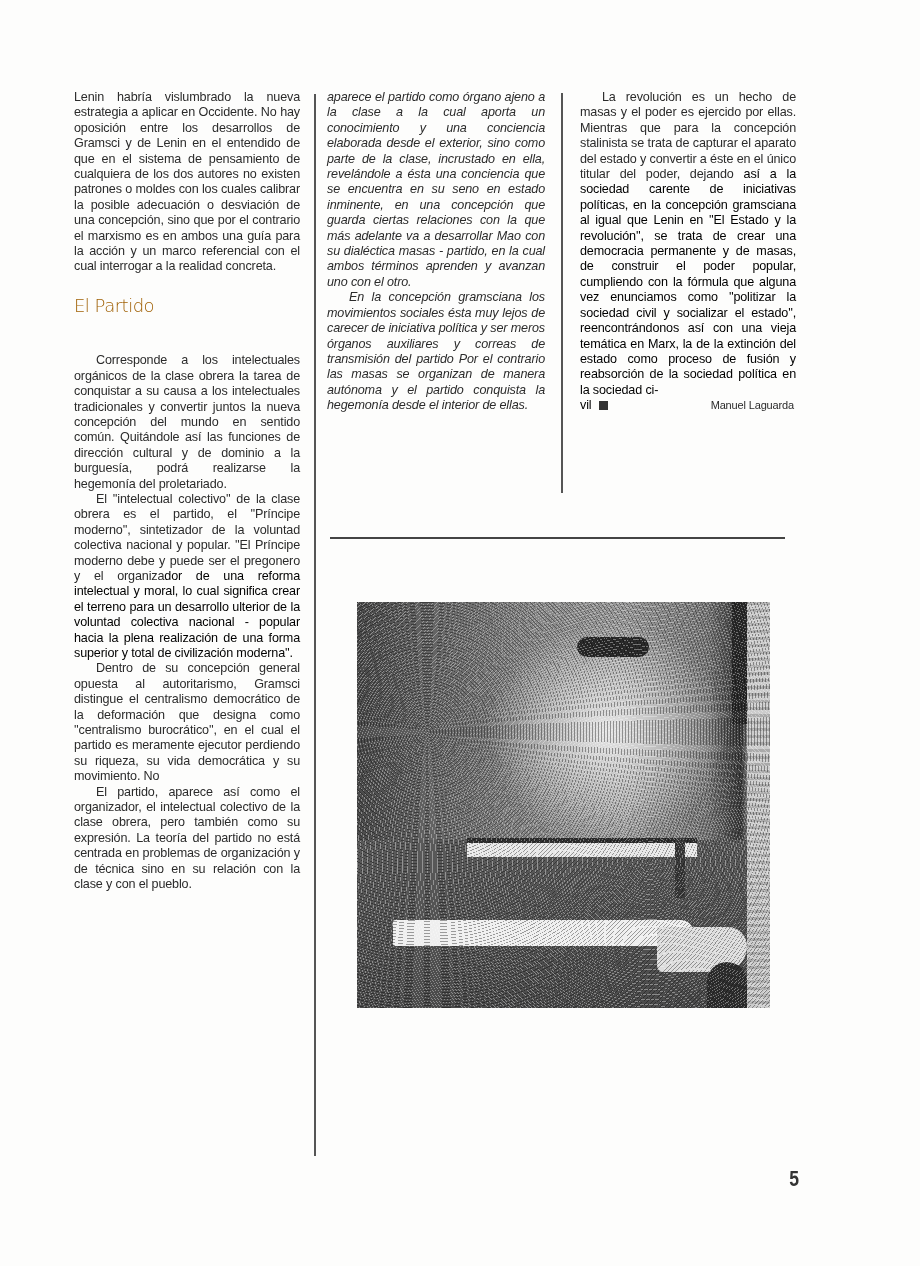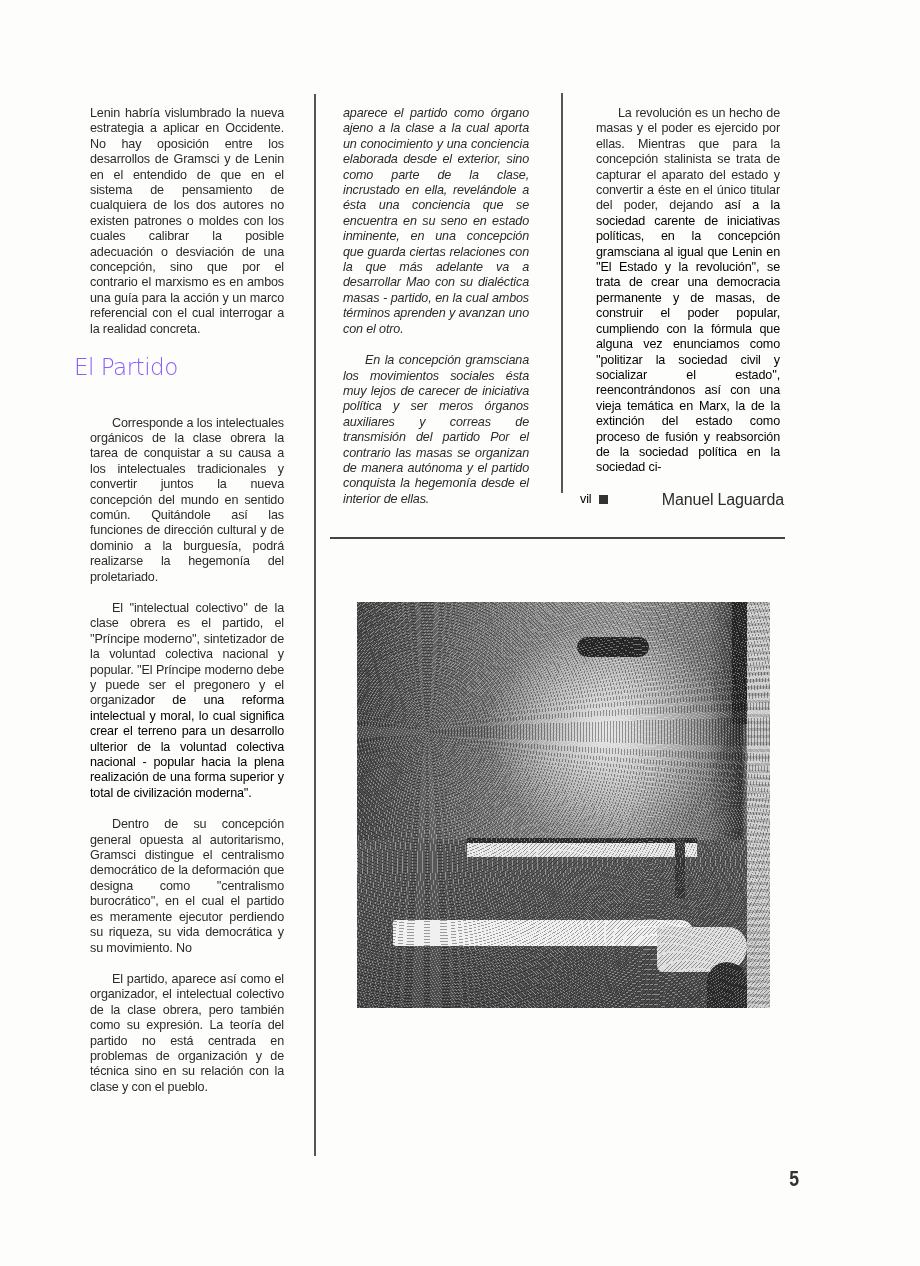--- a/index.html
+++ b/index.html
@@ -7,39 +7,39 @@
     width: 920px; height: 1266px; background: #fdfdfc;
     position: relative; overflow: hidden;
     font-family: "Liberation Sans Narrow", "Liberation Sans", sans-serif;
     color: #2b2b2b;
   }
   .col {
     position: absolute; top: 90px;
     font-size: 12.6px; line-height: 15.4px;
     text-align: justify; letter-spacing: -0.15px;
   }
-  .col p { margin: 16px; }
+  .col p { margin: 0; }
   .col p.indent { text-indent: 22px; }
   #col1 { left: 74px; width: 226px; }
   #col2 { left: 327px; width: 218px; font-style: italic; }
   #col3 { left: 580px; width: 216px; }
   .heading {
     font-family: "DejaVu Sans", sans-serif;
-    font-weight: 300; font-size: 23px; letter-spacing: -0.5px;
-    margin: 23px 0 40px 0 !important; color: #8b5cf6;
+    font-weight: 300; font-size: 18px; letter-spacing: -0.5px;
+    margin: 23px 0 40px 0 !important; color: #a16207;
     text-align: left;
   }
   .bold { font-weight: normal; color: #000000; }
   .vrule { position: absolute; width: 2px; background: #555; }
   #vrule1 { left: 314px; top: 94px; height: 1062px; }
   #vrule2 { left: 561px; top: 93px; height: 400px; }
   #hrule { position: absolute; left: 330px; top: 537px; width: 455px; height: 2px; background: #444; }
   .signature-row { display: flex; justify-content: space-between; align-items: flex-start; }
   .end-mark { display: inline-block; width: 9px; height: 9px; background: #333; margin-left: 8px; vertical-align: -1px; }
-  .author { font-size: 16px; margin-right: 12px; }
+  .author { font-size: 11px; margin-right: 2px; }
   #photo {
     position: absolute; left: 357px; top: 602px; width: 413px; height: 406px;
     background:
       radial-gradient(ellipse 120px 110px at 250px 130px, rgba(240,240,240,0.9), rgba(240,240,240,0) 100%),
       linear-gradient(90deg, #4a4a4a 0%, #666 20%, #888 45%, #999 65%, #777 85%, #3a3a3a 93%, #bbb 96%, #ddd 100%);
     overflow: hidden;
   }
   #photo .shape { position: absolute; }
   .handle-slot { left: 220px; top: 35px; width: 72px; height: 20px; border-radius: 10px; background: #2a2a2a; }
   .door-edge { left: 375px; top: 0; width: 16px; height: 120px; background: #2a2a2a; }

